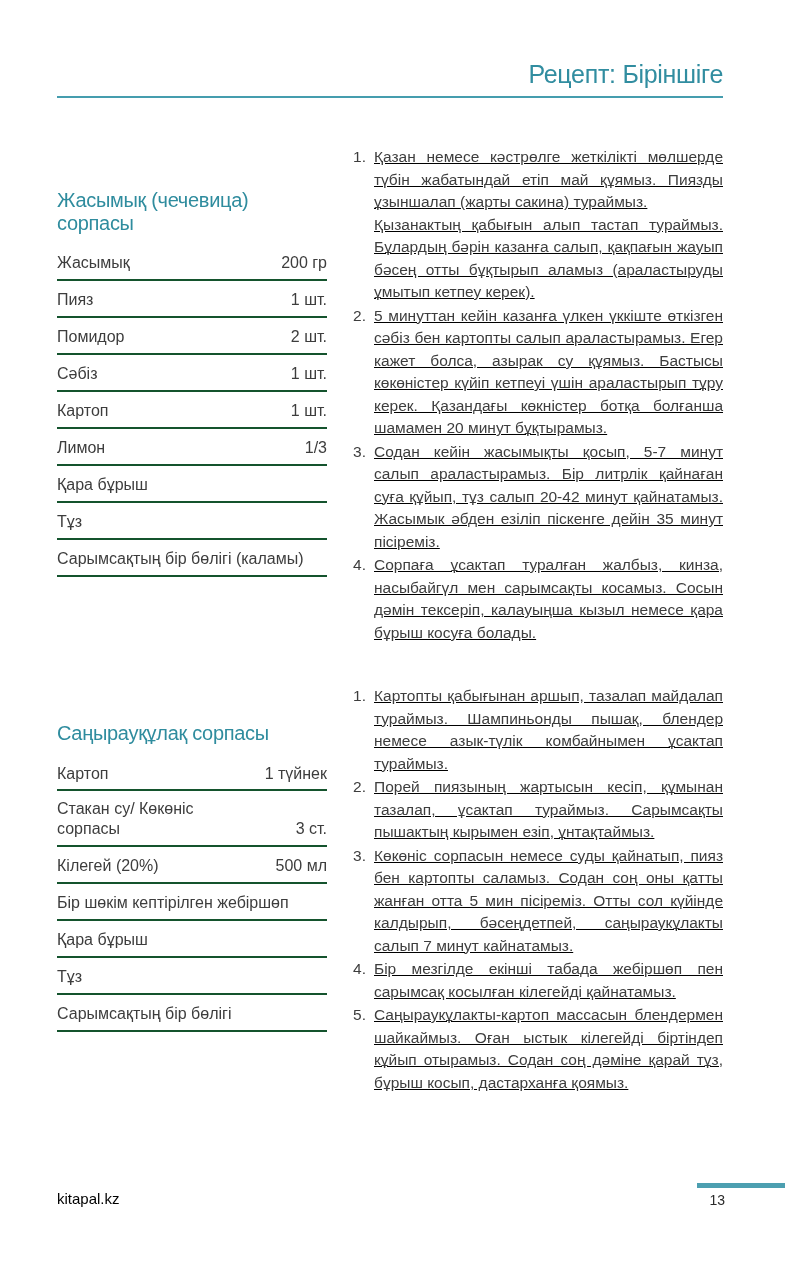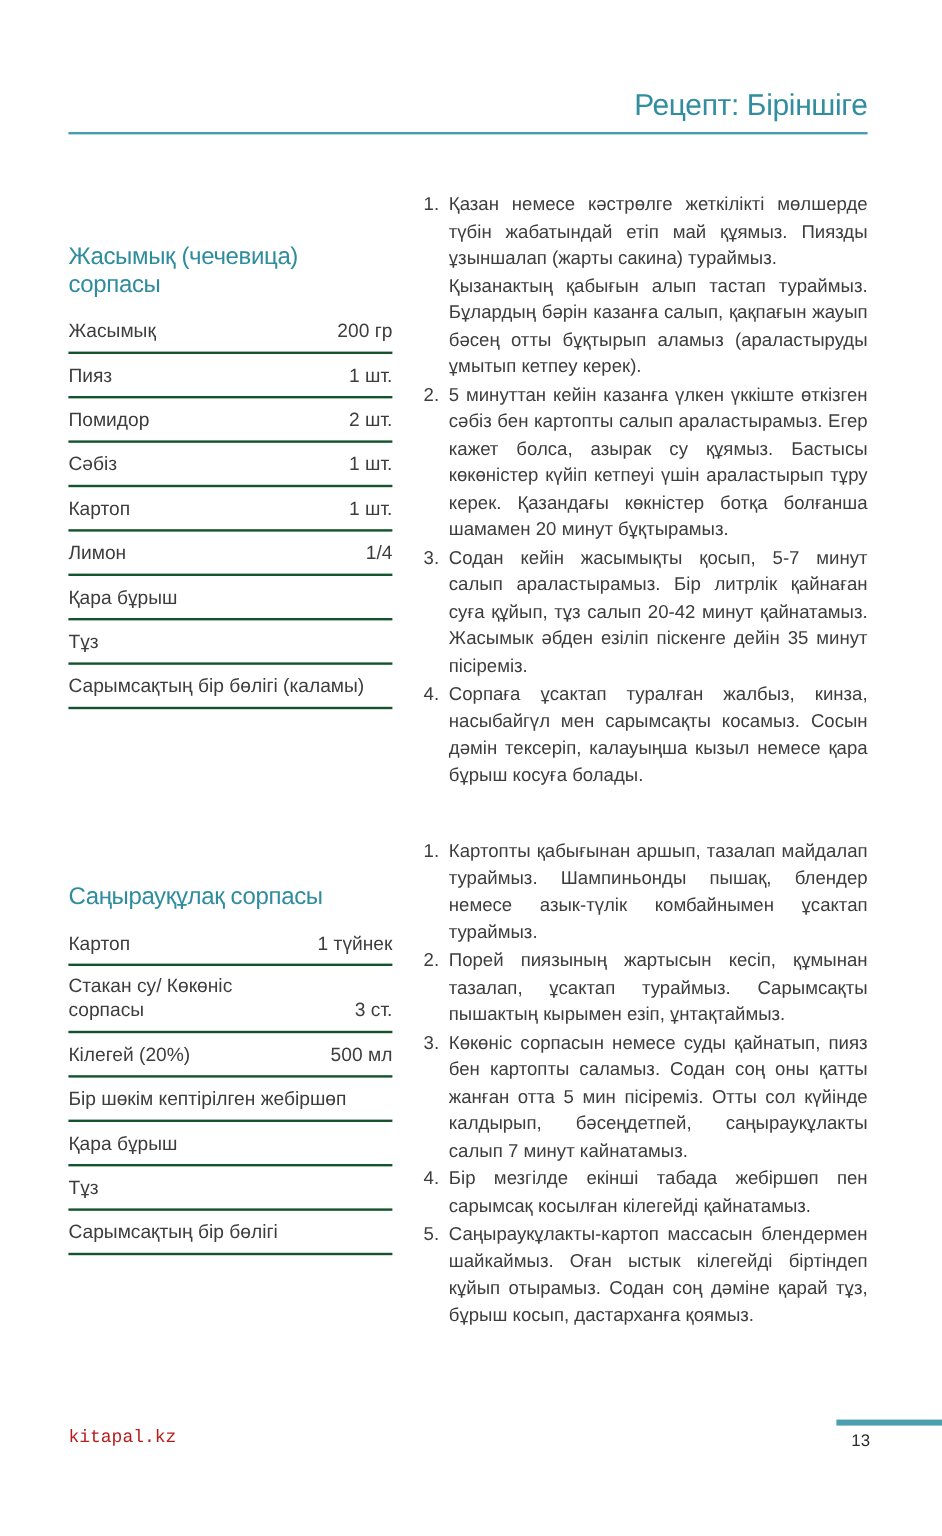--- a/index.html
+++ b/index.html
@@ -8,21 +8,21 @@
     width: 785px;
     height: 1280px;
     background: #ffffff;
     margin: 0 auto;
     font-family: "Liberation Sans", sans-serif;
     overflow: hidden;
   }
   .content {
     position: absolute;
     left: 57px;
-    top: 74px;
+    top: 60px;
     width: 666px;
   }
   .header-title {
     margin: 0 0 7px 0;
     text-align: right;
     font-size: 25px;
     font-weight: 400;
     color: #318da0;
     letter-spacing: -0.3px;
   }
@@ -37,20 +37,21 @@
   }
   .recipe + .recipe { margin-top: 14px; }
   .left-col {
     width: 270px;
     flex: 0 0 270px;
     margin-right: 26px;
   }
   .right-col {
     flex: 1;
     padding-top: 26px;
+    text-decoration: underline;
   }
   .recipe-title {
     margin: 0 0 9px 0;
     font-size: 20px;
     font-weight: 400;
     color: #2f8c9e;
     letter-spacing: -0.3px;
   }
   .ingredients { width: 100%; }
   .ingredient-row {
@@ -90,22 +91,21 @@
   .step-text {
     display: block;
     text-align: justify;
     white-space: pre-line;
   }
   .footer-site {
     position: absolute;
     left: 57px;
     top: 1190px;
     font-size: 15px;
-    color: #b91c1c;
-    font-family: Liberation Mono, monospace;
+    color: #000000;
   }
   .footer-page-bar {
     position: absolute;
     right: 0;
     top: 1183px;
     width: 88px;
     height: 5px;
     background: #4c9fb0;
   }
   .footer-page-number {
@@ -148,21 +148,21 @@
     <span class="ing-amount">1 шт.</span>
   </div>
 
   <div class="ingredient-row">
     <span class="ing-name">Картоп</span>
     <span class="ing-amount">1 шт.</span>
   </div>
 
   <div class="ingredient-row">
     <span class="ing-name">Лимон</span>
-    <span class="ing-amount">1/4</span>
+    <span class="ing-amount">1/3</span>
   </div>
 
 
   <div class="ingredient-row">
     <span class="ing-name">Қара бұрыш</span>
     <span class="ing-amount"></span>
   </div>
 
   <div class="ingredient-row">
     <span class="ing-name">Тұз</span>

